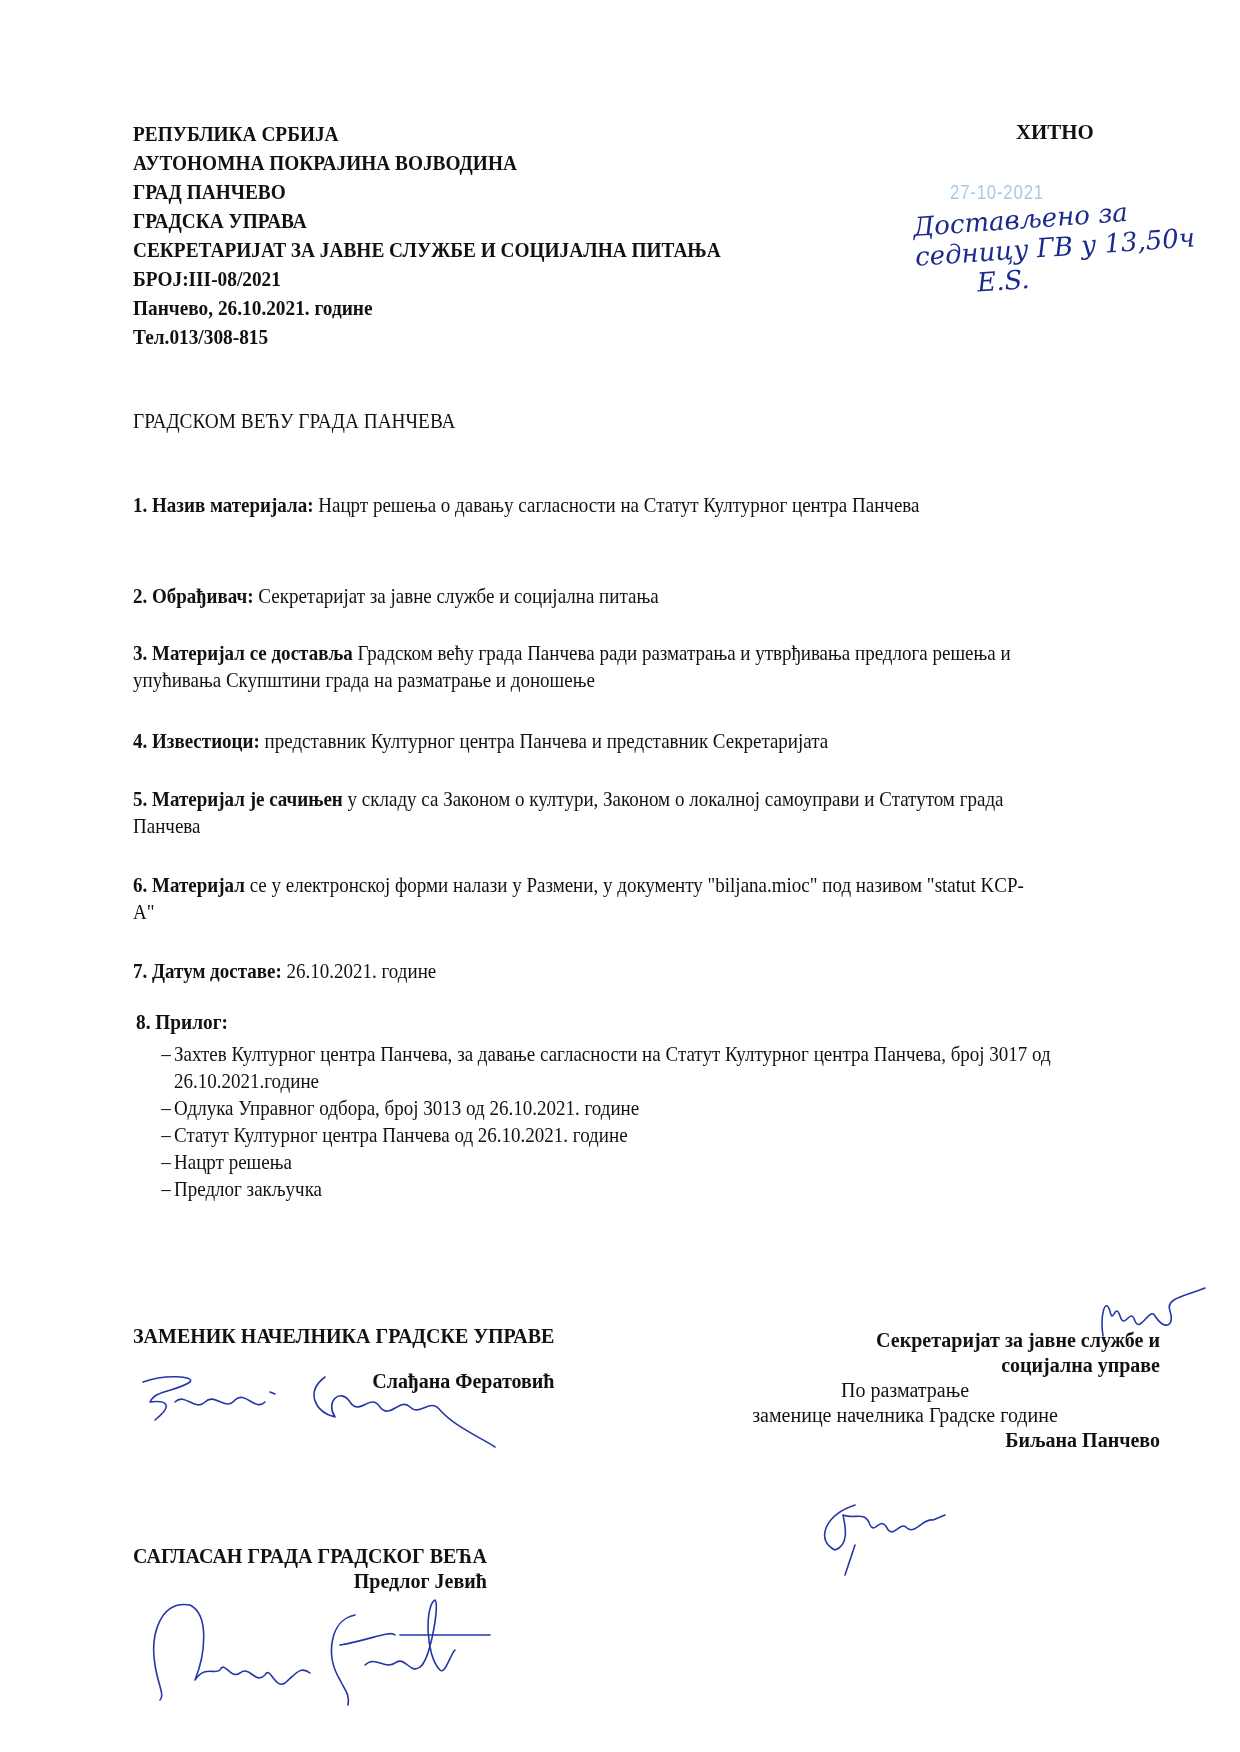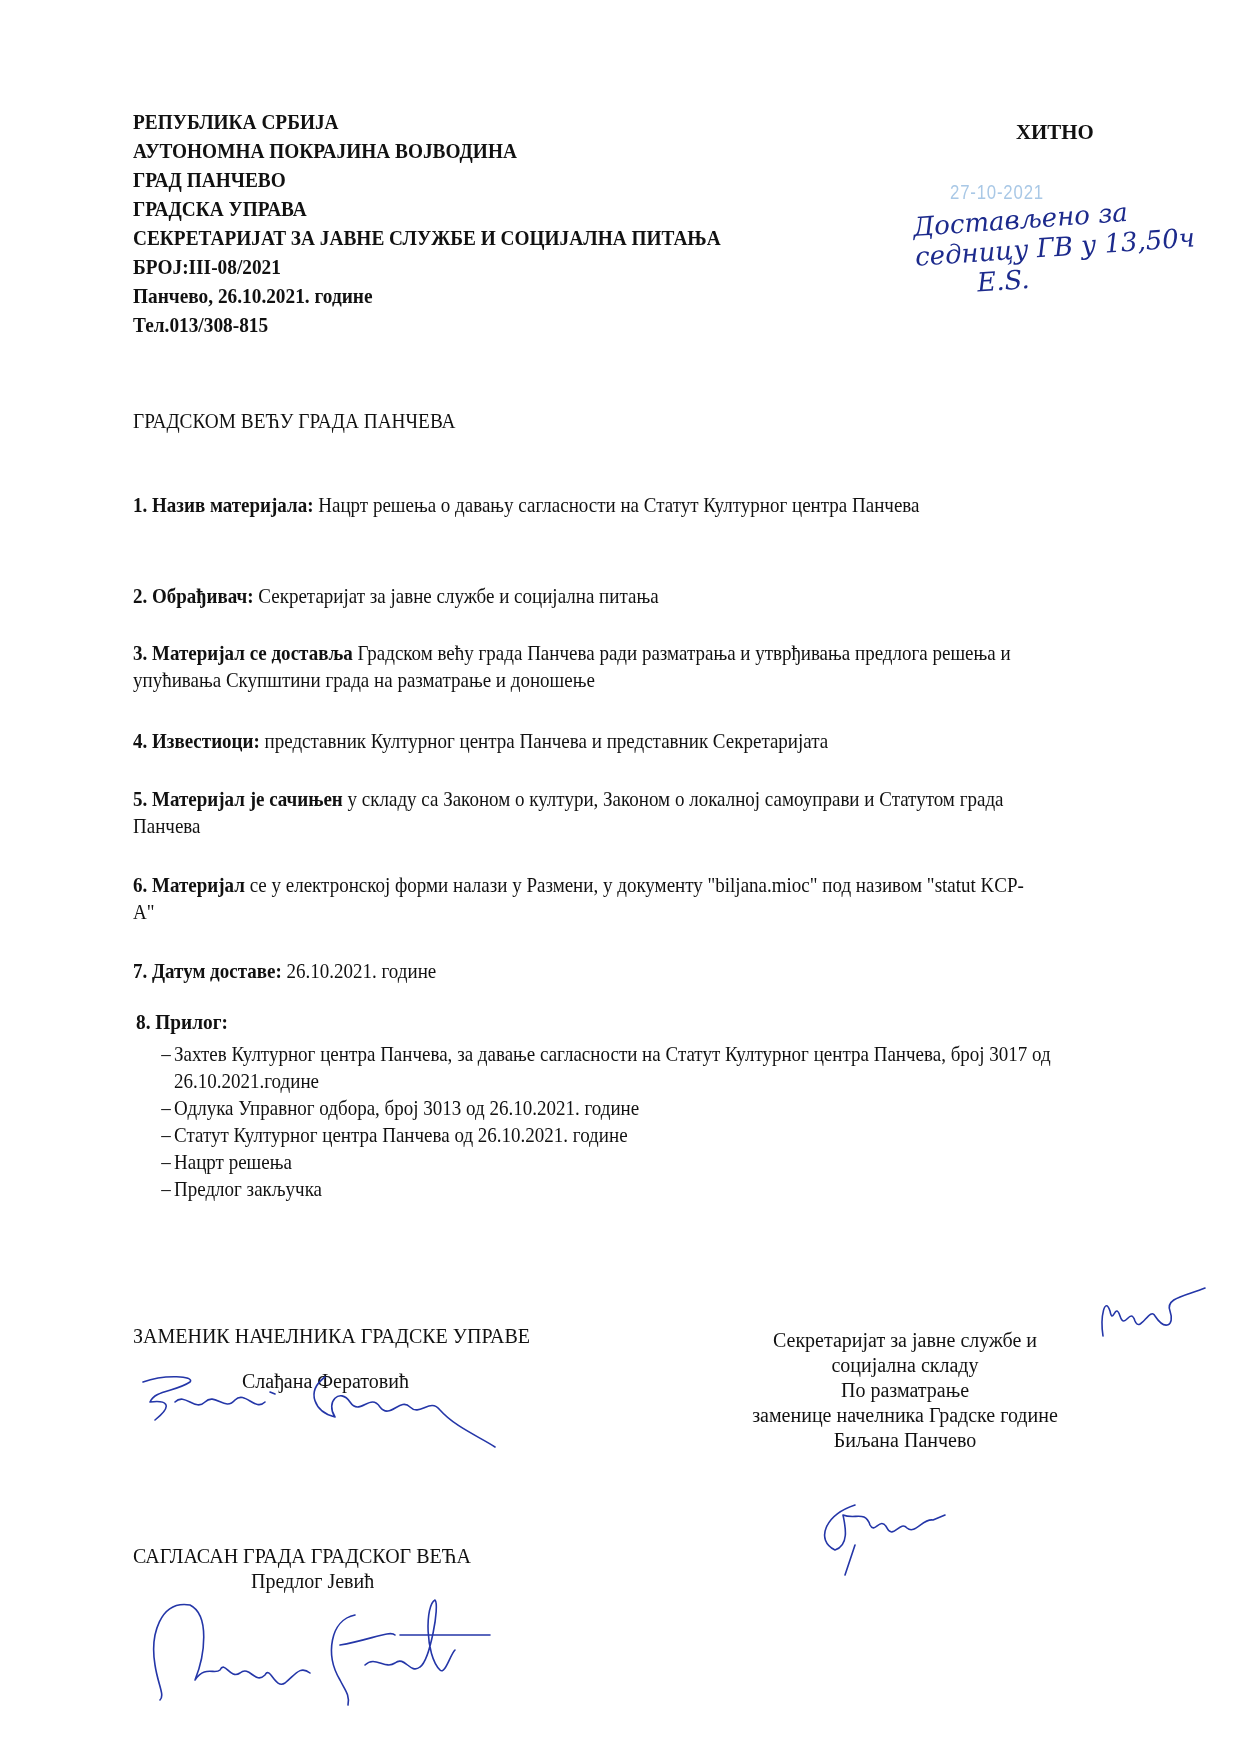--- a/index.html
+++ b/index.html
@@ -7,40 +7,40 @@
       width: 1240px; height: 1752px; position: relative; overflow: hidden;
       font-family: "Liberation Serif", "DejaVu Serif", serif;
       color: #111111;
     }
     .abs { position: absolute; }
     .hdr-line {
       font-family: "Liberation Serif", serif; font-weight: bold;
       font-size: 21px; line-height: 29px; white-space: nowrap;
       transform: scaleX(0.92); transform-origin: left top;
     }
-    #header { left: 133px; top: 108px; }
+    #header { left: 133px; top: 120px; }
     #urgent { left: 1016px; top: 119px; font-weight: bold; font-size: 22px; transform: scaleX(0.95); transform-origin: left top; }
     #stamp { left: 950px; top: 180px; color: #a9c8e6; font-family: "Liberation Sans", sans-serif; font-size: 21px; letter-spacing: 1px; transform: scaleX(0.8); transform-origin: left top; }
     .hand { color: #1c2a8c; font-family: "DejaVu Serif", serif; font-style: italic; }
     #note { left: 912px; top: 212px; font-size: 26px; line-height: 30px; transform: rotate(-4deg); transform-origin: left top; }
     #note div { white-space: nowrap; }
     #addressee { left: 133px; top: 409px; font-size: 21px; font-weight: normal; transform: scaleX(0.92); transform-origin: left top; white-space: nowrap; }
     .item {
       position: absolute; left: 133px; width: 1000px;
       font-size: 21px; line-height: 27px;
       transform: scaleX(0.905); transform-origin: left top;
     }
     .item b { font-weight: bold; }
     #attachments { left: 136px; top: 1010px; }
     #attachments .title { font-size: 21px; font-weight: bold; transform: scaleX(0.92); transform-origin: left top; white-space: nowrap; }
     ul.att { list-style: none; margin: 6px 0 0 0; padding: 0; }
     ul.att li { position: relative; padding-left: 42px; font-size: 21px; line-height: 27px; width: 1000px; transform: scaleX(0.905); transform-origin: left top; }
     ul.att li .dash { position: absolute; left: 28px; top: 0; }
     .sig-block { position: absolute; font-family: "Liberation Serif", serif; font-size: 20px; line-height: 25px; }
-    .sig-block .b { font-weight: normal; }
+    .sig-block .b { font-weight: bold; text-align: right; }
     #sig-left1 { left: 133px; top: 1324px; }
     #sig-left1 .name { padding-left: 109px; margin-top: 20px; }
     #sig-right { left: 650px; top: 1328px; width: 510px; text-align: center; }
     #sig-left2 { left: 133px; top: 1544px; }
     #sig-left2 .name { padding-left: 118px; }
     .scribble { position: absolute; }
     .scribble path { fill: none; stroke: #2436a8; stroke-width: 1.6; stroke-linecap: round; stroke-linejoin: round; }
   </style>
 </head>
 <body>
@@ -105,21 +105,21 @@
   <div class="b">ЗАМЕНИК НАЧЕЛНИКА ГРАДСКЕ УПРАВЕ</div>
   <div class="b name">Слађана Фератовић</div>
 </div>
 <svg class="scribble" style="left:135px;top:1372px" width="400" height="80">
   <path d="M8 10 C30 2 60 4 55 10 C40 20 20 18 15 30 C30 28 40 32 20 48 M40 30 C50 20 60 40 70 30 C80 20 90 40 100 28 C110 18 120 40 130 30 M135 20 L140 22"></path>
   <path d="M190 5 C170 20 180 40 200 45 C190 30 205 15 215 30 C225 45 235 20 245 35 C255 48 265 25 275 35 C285 45 295 25 305 38 C320 55 345 65 360 75"></path>
 </svg>
 
 <div id="sig-right" class="sig-block">
   <div class="b">Секретаријат за јавне службе и</div>
-  <div class="b">социјална складу</div>
+  <div class="b">социјална управе</div>
   <div>По разматрање</div>
   <div>заменице начелника Градске године</div>
   <div class="b">Биљана Панчево</div>
 </div>
 <svg class="scribble" style="left:1095px;top:1286px" width="120" height="60">
   <path d="M8 50 C5 30 10 10 15 25 C18 40 20 15 25 30 C30 45 35 20 40 35 C45 48 55 20 60 30 C70 45 80 40 75 25 C70 12 90 10 110 2"></path>
 </svg>
 <svg class="scribble" style="left:815px;top:1500px" width="160" height="80">
   <path d="M40 5 C10 15 0 40 20 50 C35 45 30 25 28 15 C40 20 50 10 55 25 C60 35 65 15 72 28 C78 40 85 20 92 28 C100 35 108 18 118 20 L130 15 M40 45 L30 75"></path>
 </svg>

